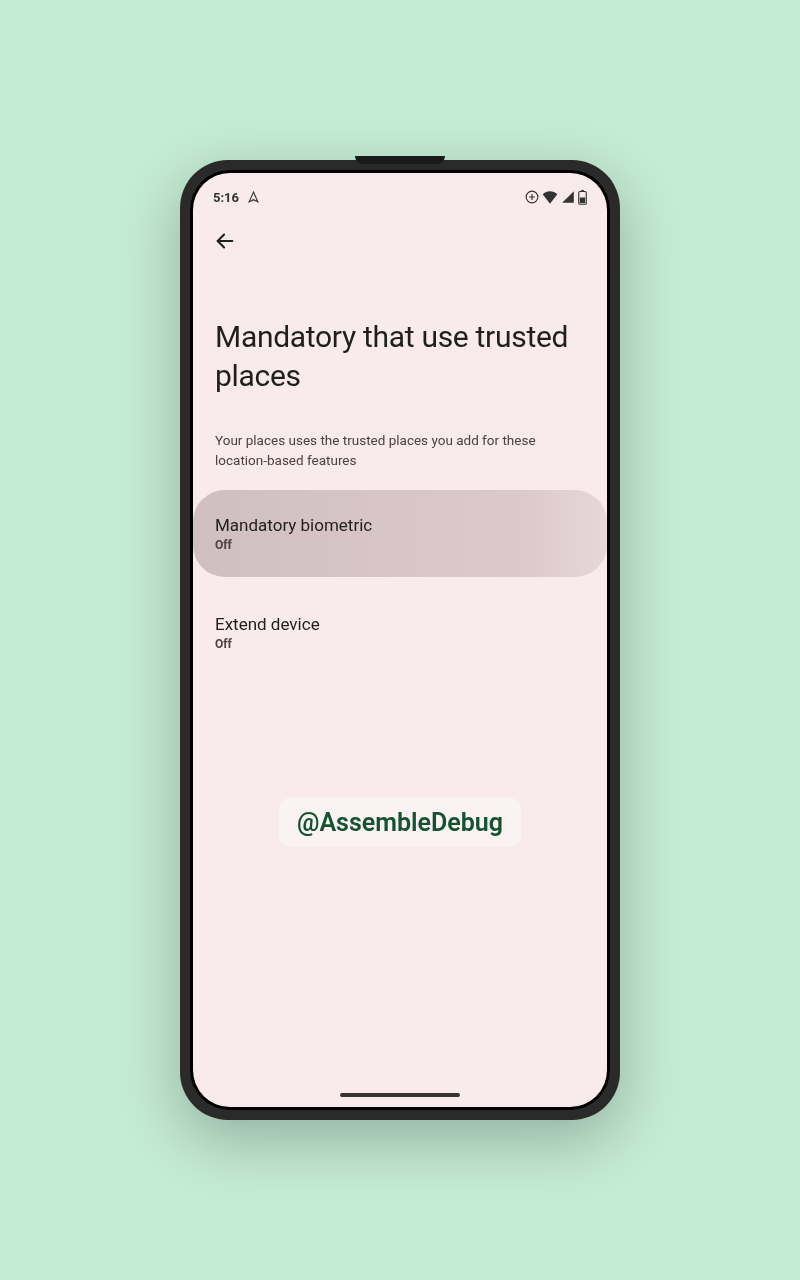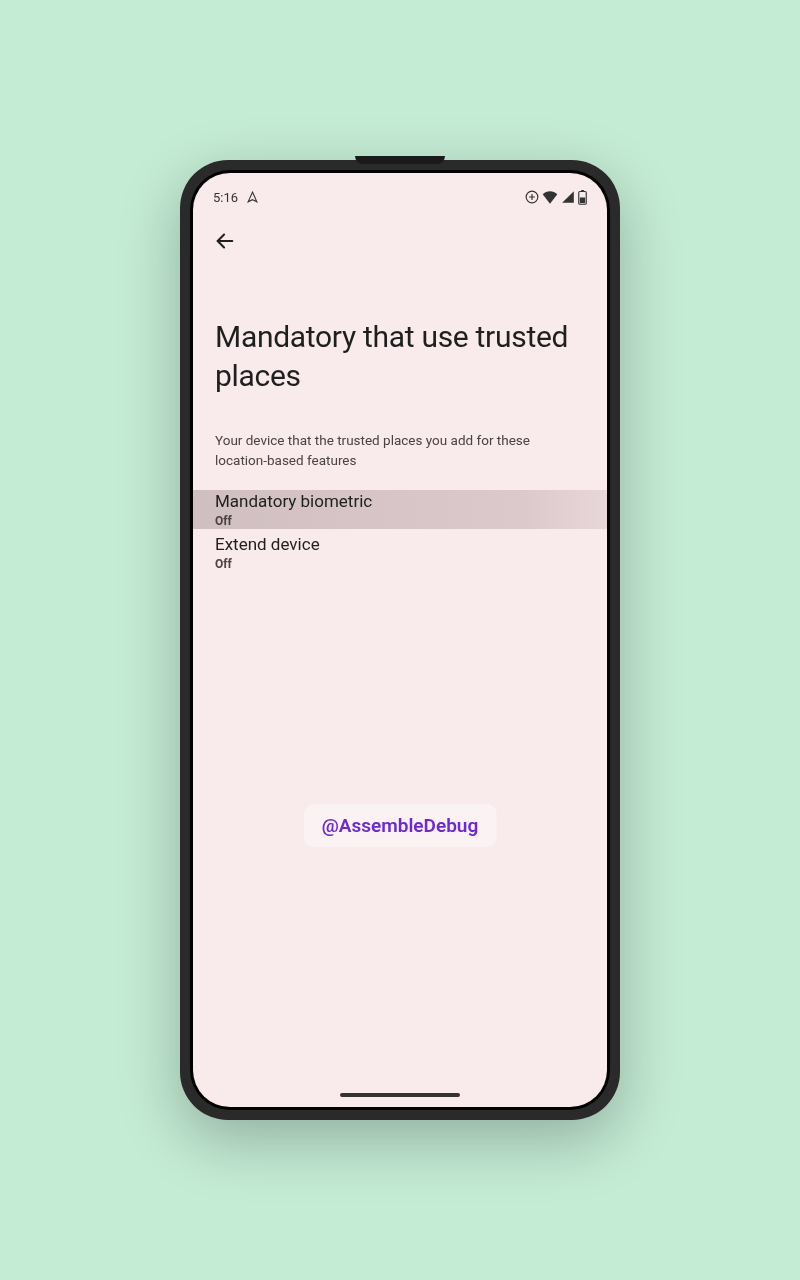--- a/index.html
+++ b/index.html
@@ -60,20 +60,21 @@
     
     .status-bar {
       height: 32px;
       display: flex;
       align-items: center;
       justify-content: space-between;
       padding: 0 20px;
       margin-top: 8px;
       font-size: 13px;
       color: #333;
+      font-weight: bold;
     }
     
     .status-left {
       display: flex;
       align-items: center;
       gap: 8px;
     }
     
     .status-right {
       display: flex;
@@ -114,23 +115,24 @@
     }
     
     .description {
       font-size: 13.5px;
       color: #4a4244;
       line-height: 1.45;
       margin-bottom: 20px;
     }
     
     .setting-item {
-      padding: 1px 22px;
-      margin: 4px -22px;
+      padding: 25px 22px;
+      margin: 12px -22px;
       cursor: pointer;
+      border-radius: 32px;
     }
     
     .setting-item.highlighted {
       background: linear-gradient(to right, #d0bfc1, #dcc9cb 80%, #e8d7d9);
     }
     
     .setting-title {
       font-size: 17px;
       color: #1f1f1f;
       font-weight: 400;
@@ -144,23 +146,23 @@
     }
     
     .watermark {
       position: absolute;
       left: 50%;
       transform: translateX(-50%);
       bottom: 260px;
       background: rgba(255,255,255,0.4);
       padding: 10px 18px;
       border-radius: 10px;
-      font-size: 19px;
+      font-size: 25px;
       font-weight: 600;
-      color: #6d28d9;
+      color: #14532d;
       text-align: center;
     }
     
     .nav-bar {
       position: absolute;
       bottom: 10px;
       left: 50%;
       transform: translateX(-50%);
       width: 120px;
       height: 4px;
@@ -216,21 +218,21 @@
         <div class="back-button">
           <svg width="22" height="22" viewBox="0 0 24 24" fill="none" stroke="#1f1f1f" stroke-width="2.2" stroke-linecap="round" stroke-linejoin="round">
             <line x1="20" y1="12" x2="4" y2="12"></line>
             <polyline points="11 5 4 12 11 19"></polyline>
           </svg>
         </div>
       </div>
 
       <div class="content">
         <h1 class="page-title">Mandatory that use trusted places</h1>
-        <p class="description">Your device that the trusted places you add for these location-based features</p>
+        <p class="description">Your places uses the trusted places you add for these location-based features</p>
 
         <div class="setting-item highlighted">
           <div class="setting-title">Mandatory biometric</div>
           <div class="setting-status">Off</div>
         </div>
 
         <div class="setting-item">
           <div class="setting-title">Extend device</div>
           <div class="setting-status">Off</div>
         </div>

